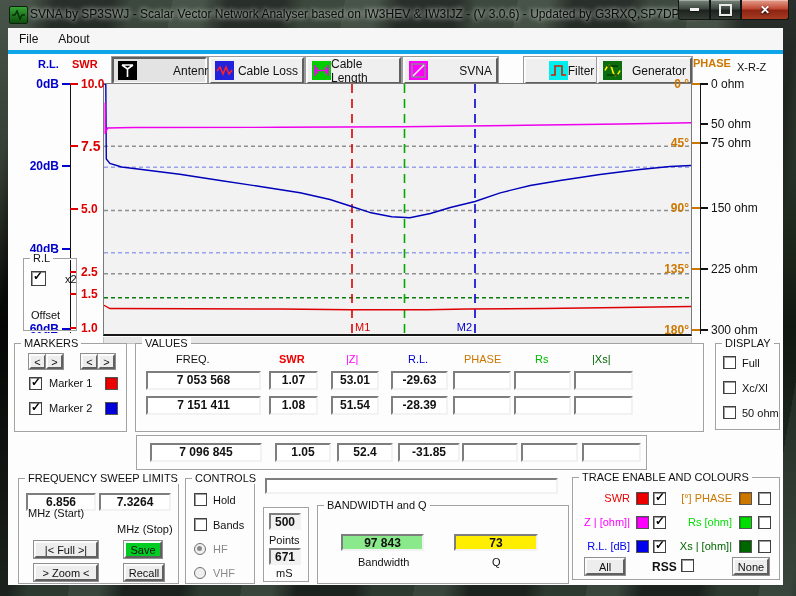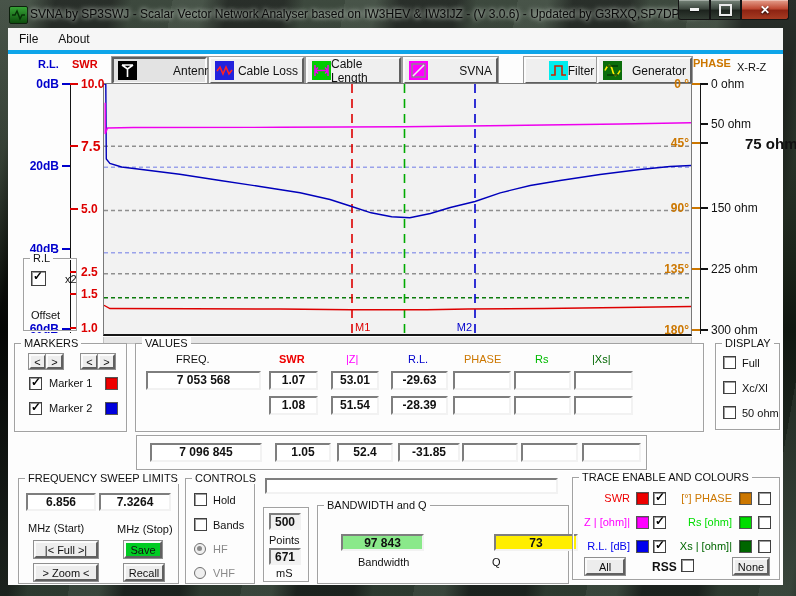--- a/index.html
+++ b/index.html
@@ -199,21 +199,21 @@
       <div class="alabel" style="left:650px;top:180px;width:31px;text-align:right;color:#cc7700;font-size:12px;">90°</div>
       <div class="tick" style="left:684px;top:240px;width:8px;background:#cc7700;"></div>
       <div class="alabel" style="left:650px;top:241px;width:31px;text-align:right;color:#cc7700;font-size:12px;">135°</div>
       <div class="tick" style="left:684px;top:301px;width:8px;background:#cc7700;"></div>
       <div class="alabel" style="left:650px;top:302px;width:31px;text-align:right;color:#cc7700;font-size:12px;">180°</div>
       <div class="tick" style="left:693px;top:55px;width:7px;background:#111;"></div>
       <div class="alabel" style="left:703px;top:56px;color:#111;font-size:12px;font-weight:normal;">0 ohm</div>
       <div class="tick" style="left:693px;top:95px;width:7px;background:#111;"></div>
       <div class="alabel" style="left:703px;top:96px;color:#111;font-size:12px;font-weight:normal;">50 ohm</div>
       <div class="tick" style="left:693px;top:114px;width:7px;background:#111;"></div>
-      <div class="alabel" style="left:703px;top:115px;color:#111;font-size:15px;font-weight:bold;margin-left:34px;">75 ohm</div>
+      <div class="alabel" style="left:703px;top:115px;color:#111;font-size:12px;font-weight:normal;">75 ohm</div>
       <div class="tick" style="left:693px;top:179px;width:7px;background:#111;"></div>
       <div class="alabel" style="left:703px;top:180px;color:#111;font-size:12px;font-weight:normal;">150 ohm</div>
       <div class="tick" style="left:693px;top:240px;width:7px;background:#111;"></div>
       <div class="alabel" style="left:703px;top:241px;color:#111;font-size:12px;font-weight:normal;">225 ohm</div>
       <div class="tick" style="left:693px;top:301px;width:7px;background:#111;"></div>
       <div class="alabel" style="left:703px;top:302px;color:#111;font-size:12px;font-weight:normal;">300 ohm</div>
     </div>
 
   <div class="gb" style="left:15px;top:230px;width:52px;height:71px;">
     <span class="gt">R.L</span>
@@ -247,20 +247,21 @@
     <span class="abs lbl" style="left:456px;top:9px;color:#006600;">|Xs|</span>
 
     <div class="fld" style="left:10px;top:27px;width:115px;height:19px;">7 053 568</div>
     <div class="fld" style="left:133px;top:27px;width:49px;height:19px;">1.07</div>
     <div class="fld" style="left:195px;top:27px;width:48px;height:19px;">53.01</div>
     <div class="fld" style="left:255px;top:27px;width:57px;height:19px;">-29.63</div>
     <div class="fld" style="left:317px;top:27px;width:58px;height:19px;"></div>
     <div class="fld" style="left:378px;top:27px;width:57px;height:19px;"></div>
     <div class="fld" style="left:438px;top:27px;width:59px;height:19px;"></div>
 
+    <div class="fld" style="left:10px;top:52px;width:115px;height:19px;">7 151 411</div>
     <div class="fld" style="left:133px;top:52px;width:49px;height:19px;">1.08</div>
     <div class="fld" style="left:195px;top:52px;width:48px;height:19px;">51.54</div>
     <div class="fld" style="left:255px;top:52px;width:57px;height:19px;">-28.39</div>
     <div class="fld" style="left:317px;top:52px;width:58px;height:19px;"></div>
     <div class="fld" style="left:378px;top:52px;width:57px;height:19px;"></div>
     <div class="fld" style="left:438px;top:52px;width:59px;height:19px;"></div>
   </div>
 
   <div class="gb" style="left:707px;top:315px;width:63px;height:85px;">
     <span class="gt">DISPLAY</span>
@@ -280,21 +281,21 @@
     <div class="fld" style="left:261px;top:7px;width:62px;height:19px;">-31.85</div>
     <div class="fld" style="left:325px;top:7px;width:56px;height:19px;"></div>
     <div class="fld" style="left:384px;top:7px;width:57px;height:19px;"></div>
     <div class="fld" style="left:445px;top:7px;width:59px;height:19px;"></div>
   </div>
 
   <div class="gb" style="left:10px;top:450px;width:159px;height:104px;">
     <span class="gt">FREQUENCY SWEEP LIMITS</span>
     <div class="fld" style="left:7px;top:14px;width:70px;height:18px;">6.856</div>
     <div class="fld" style="left:80px;top:14px;width:72px;height:18px;">7.3264</div>
-    <span class="abs lbl" style="left:9px;top:43px;">MHz  (Start)</span>
+    <span class="abs lbl" style="left:9px;top:28px;">MHz  (Start)</span>
     <span class="abs lbl" style="left:87px;top:44px;padding-left:11px;">MHz  (Stop)</span>
     <div class="btn" style="left:15px;top:62px;width:64px;height:17px;">|&lt; Full &gt;|</div>
     <div class="btn" style="left:105px;top:62px;width:38px;height:17px;background:#00cc22;">Save</div>
     <div class="btn" style="left:15px;top:85px;width:64px;height:17px;">&gt; Zoom &lt;</div>
     <div class="btn" style="left:105px;top:85px;width:40px;height:17px;">Recall</div>
   </div>
 
   <div class="gb" style="left:177px;top:450px;width:68px;height:104px;">
     <span class="gt">CONTROLS</span>
     <span class="cb" style="left:8px;top:14px;"></span>
@@ -313,21 +314,21 @@
     <div class="fld" style="left:5px;top:5px;width:32px;height:17px;background:#f1f1f1;">500</div>
     <span class="abs lbl" style="left:5px;top:26px;">Points</span>
     <div class="fld" style="left:5px;top:40px;width:32px;height:17px;background:#f1f1f1;">671</div>
     <span class="abs lbl" style="left:12px;top:59px;">mS</span>
   </div>
 
   <div class="gb" style="left:309px;top:477px;width:250px;height:77px;">
     <span class="gt">BANDWIDTH and Q</span>
     <div class="fld" style="left:23px;top:28px;width:83px;height:17px;background:#8ae98a;">97 843</div>
     <span class="abs lbl" style="left:40px;top:50px;">Bandwidth</span>
-    <div class="fld" style="left:136px;top:28px;width:84px;height:17px;background:#ffee00;margin-left:40px;">73</div>
+    <div class="fld" style="left:136px;top:28px;width:84px;height:17px;background:#ffee00;">73</div>
     <span class="abs lbl" style="left:174px;top:50px;">Q</span>
   </div>
 
   <div class="gb" style="left:564px;top:449px;width:206px;height:101px;">
     <span class="gt">TRACE ENABLE AND COLOURS</span>
     <span class="abs lbl" style="left:57px;top:14px;width:0;direction:rtl;color:#ee0000;">SWR</span>
     <span class="sw" style="left:63px;top:14px;background:#ee0000;"></span>
     <span class="cb checked" style="left:80px;top:14px;"></span>
     <span class="abs lbl" style="left:159px;top:14px;width:0;direction:rtl;color:#cc7700;">PHASE [°]</span>
     <span class="sw" style="left:166px;top:14px;background:#cc7700;"></span>

